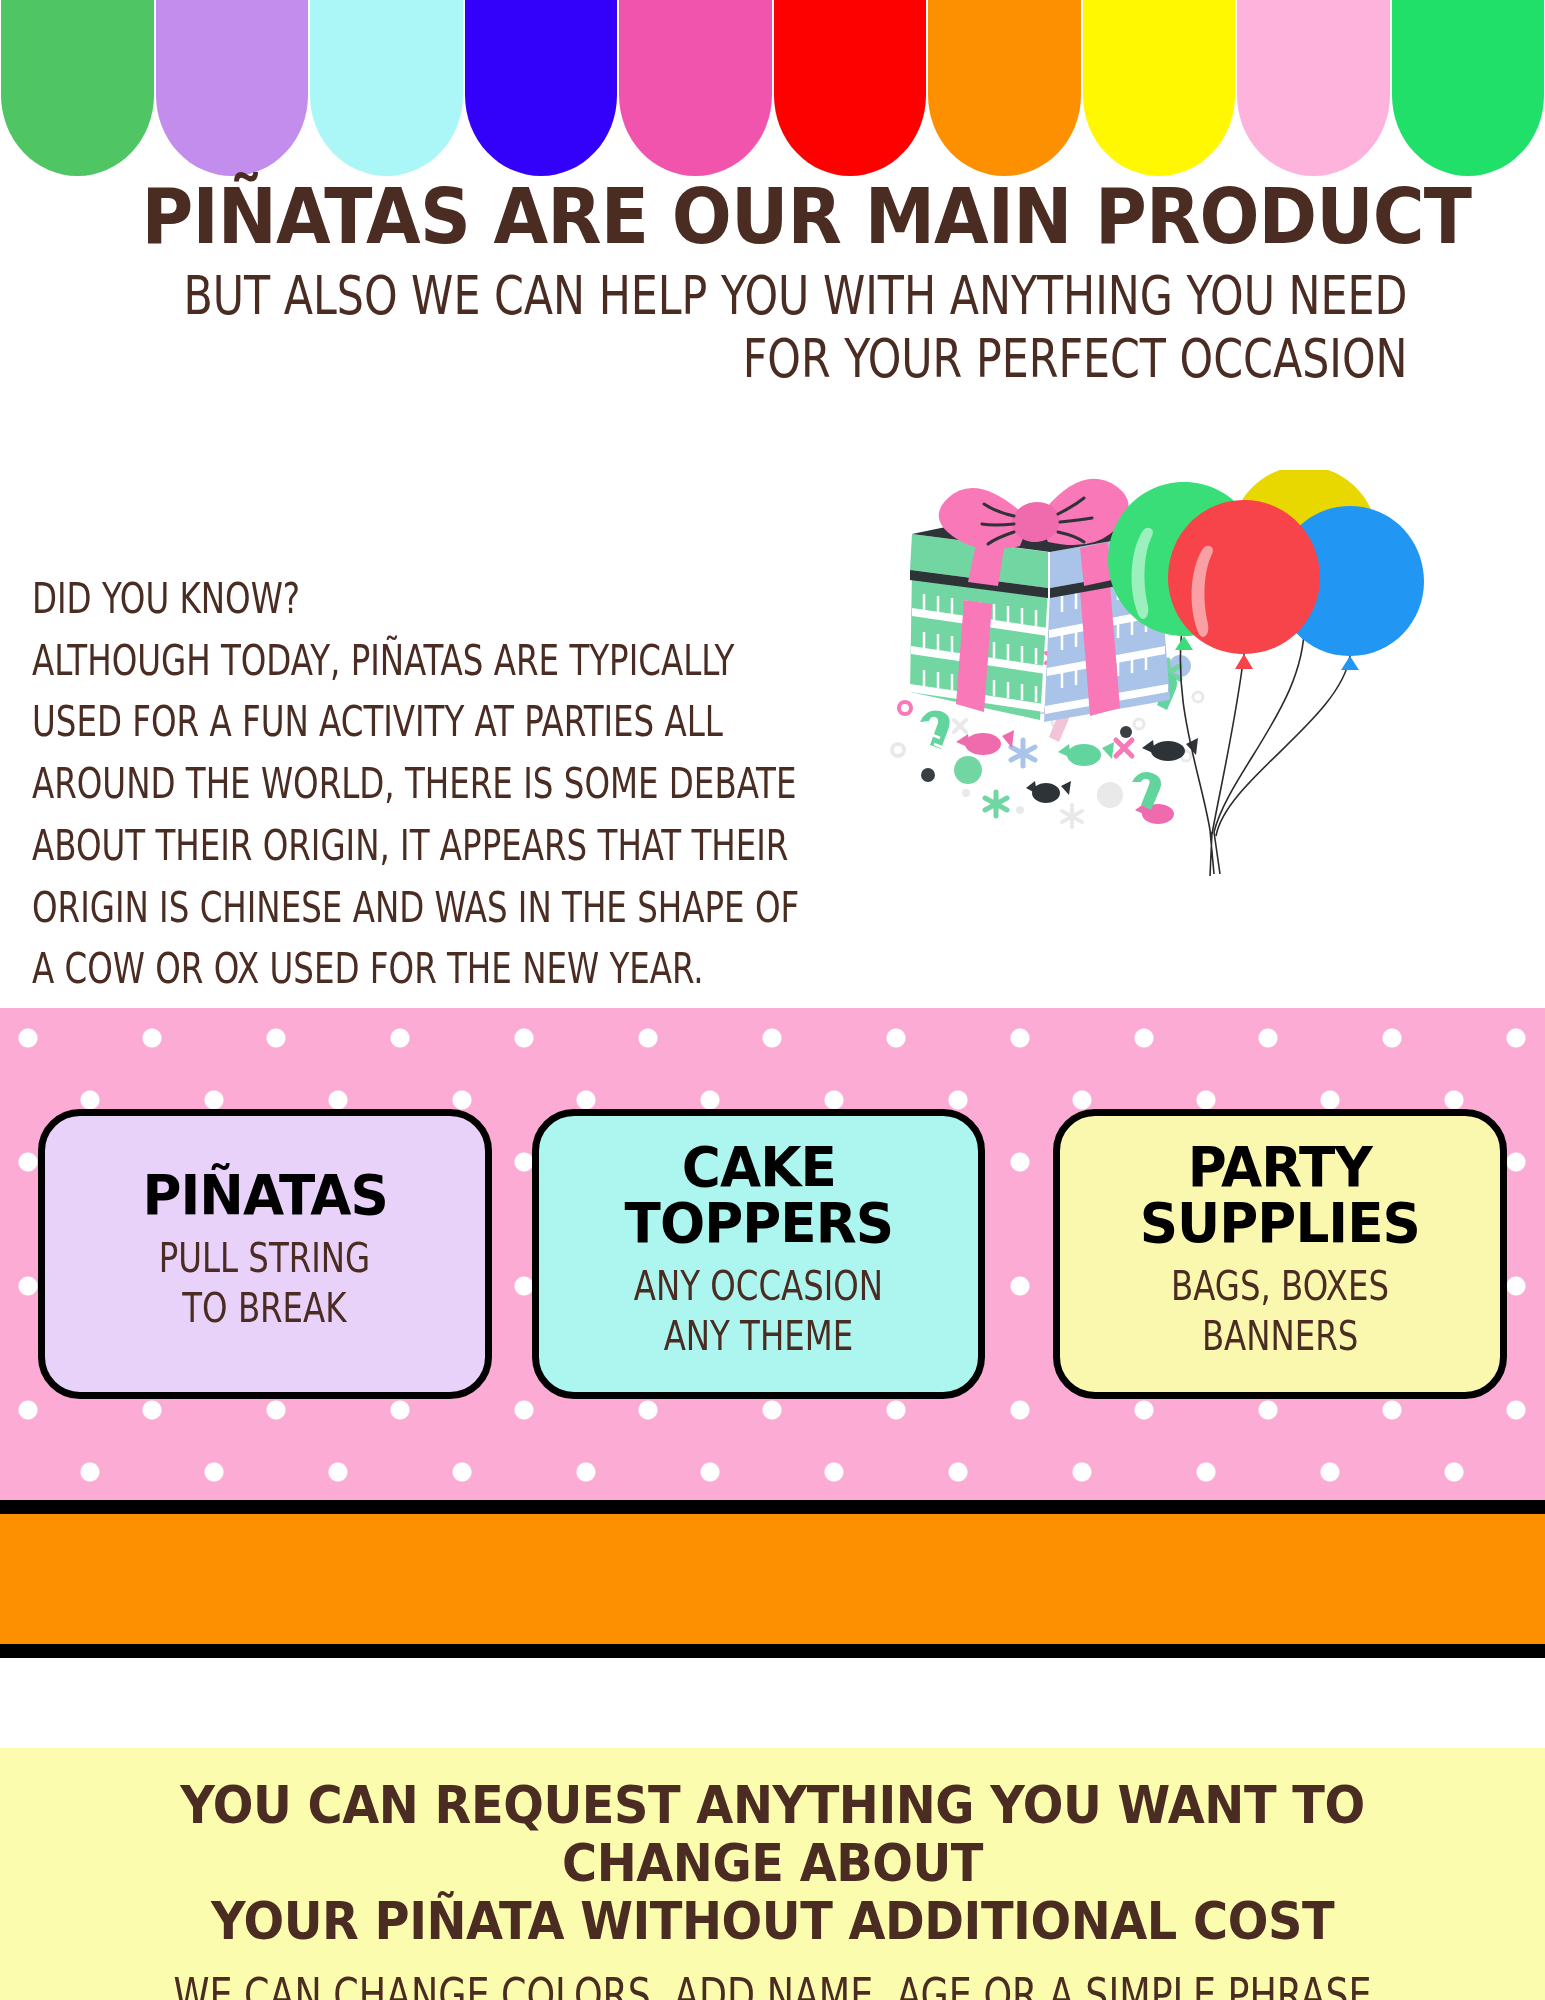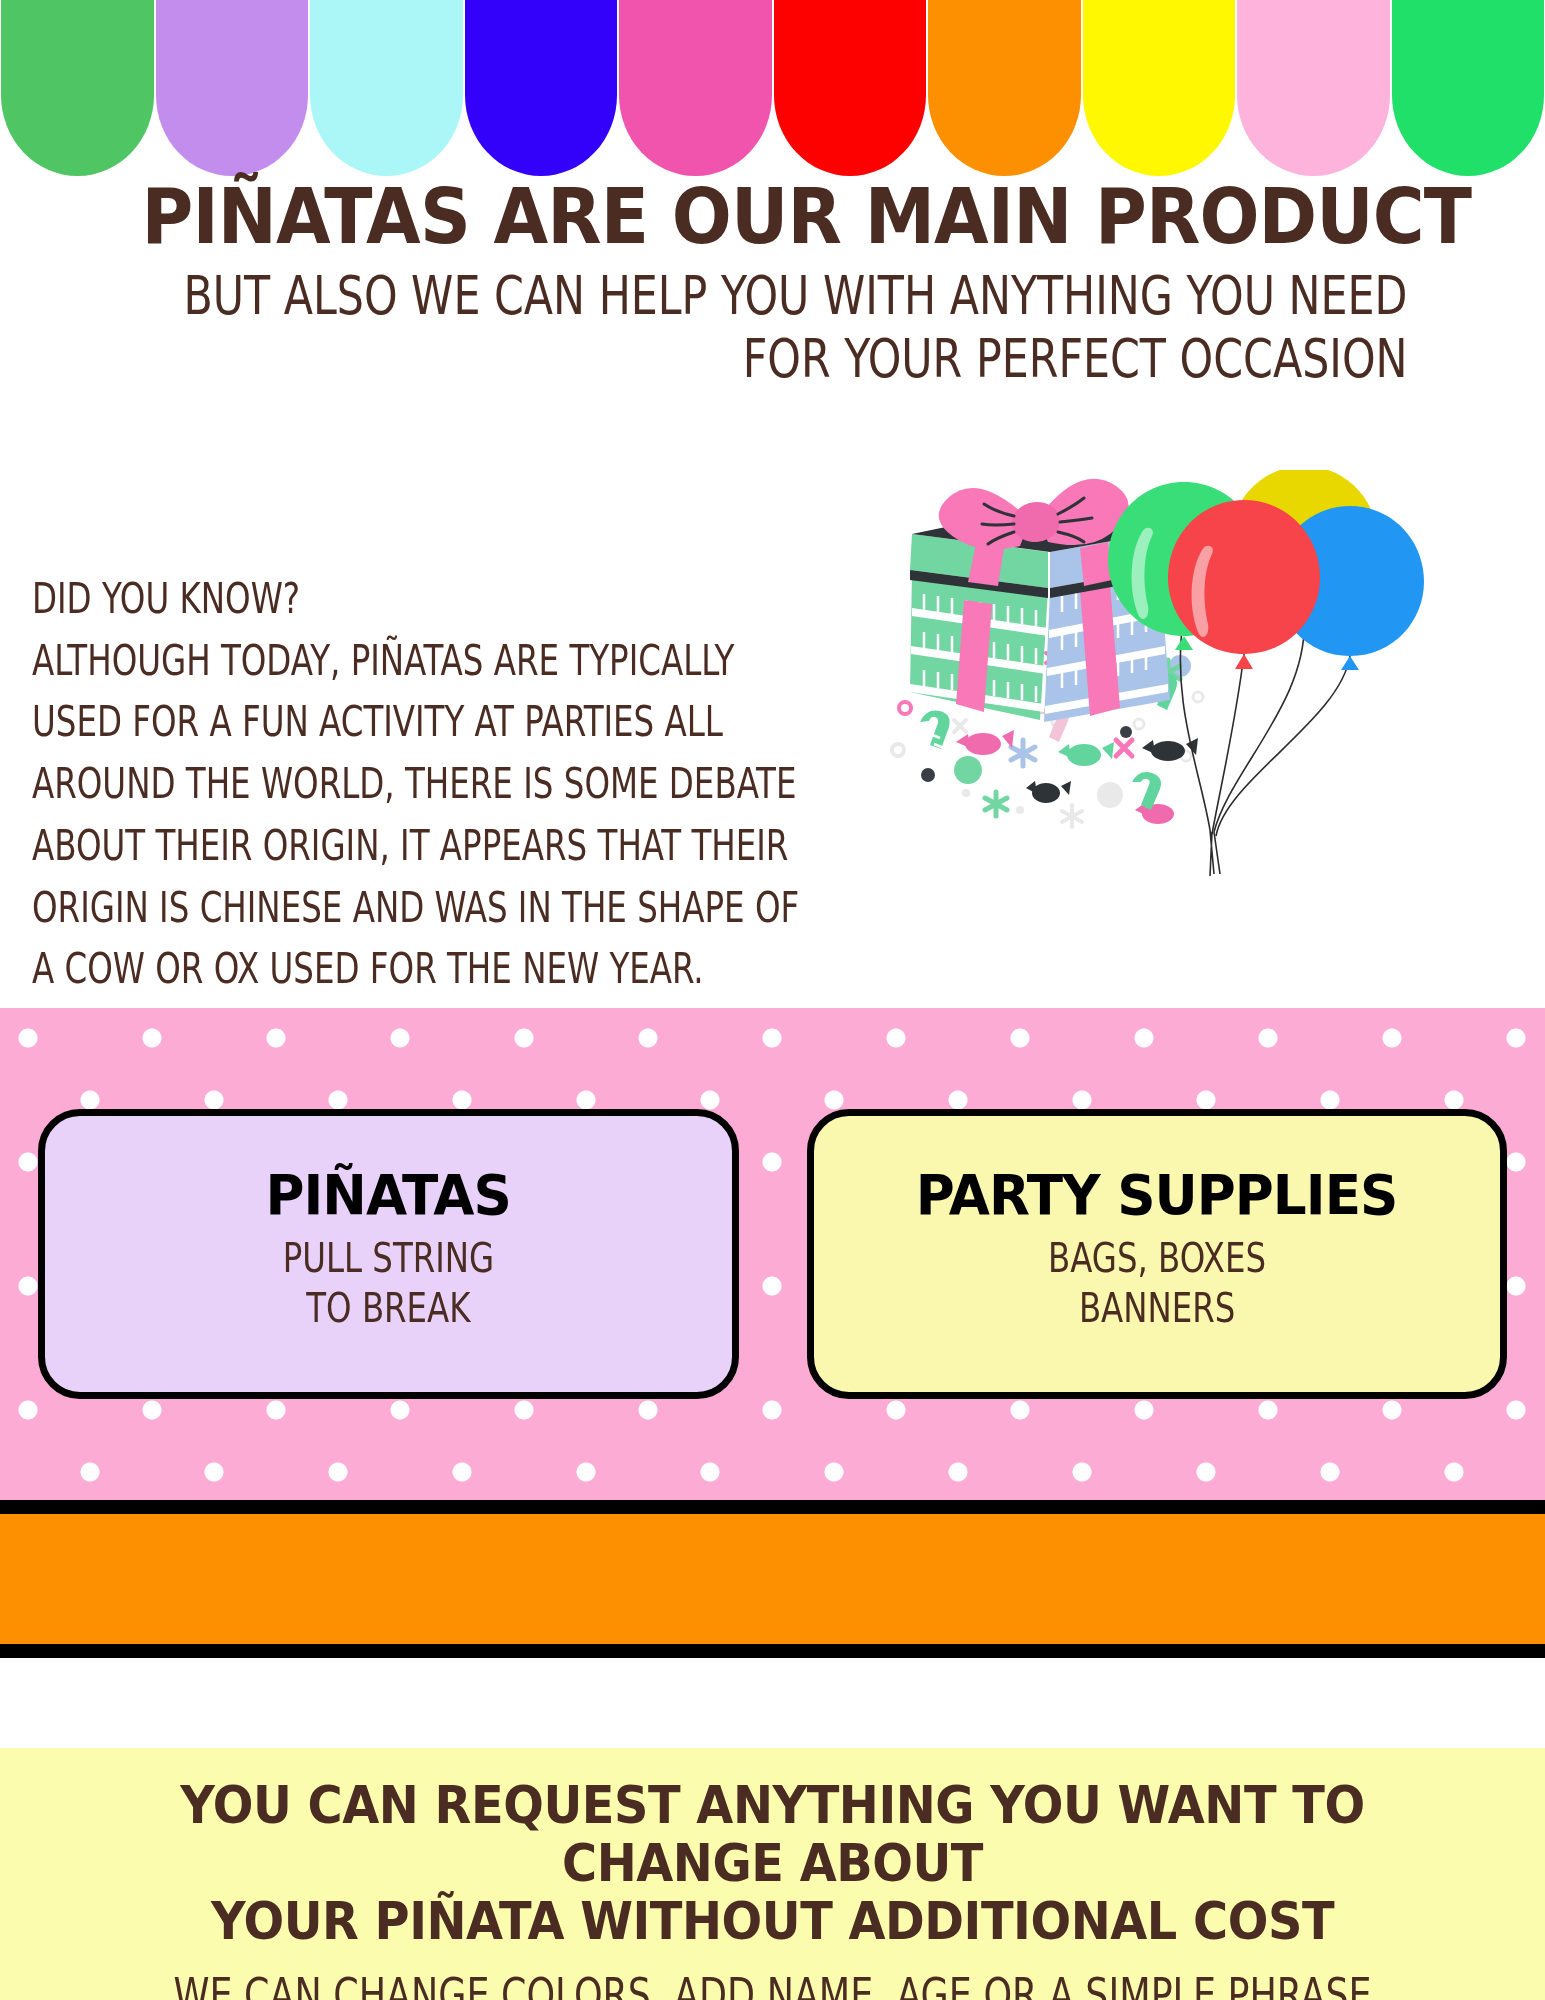--- a/index.html
+++ b/index.html
@@ -392,20 +392,25 @@
   </svg>
 </div>
 
 <div class="pink-band">
   <div class="cards" id="cards">
       <div class="card" style="background: rgb(232, 210, 250); border-color: rgb(0, 0, 0);">
         <div class="card-title">PIÑATAS</div>
         <div class="card-sub">PULL STRING
 TO BREAK</div>
       </div>
+      <div class="card" style="background: rgb(173, 246, 239); border-color: rgb(0, 0, 0);">
+        <div class="card-title">CAKE TOPPERS</div>
+        <div class="card-sub">ANY OCCASION
+ANY THEME</div>
+      </div>
       <div class="card" style="background: rgb(250, 247, 174); border-color: rgb(0, 0, 0); margin-left: 28px;">
         <div class="card-title">PARTY SUPPLIES</div>
         <div class="card-sub">BAGS, BOXES
 BANNERS</div>
       </div>
     </div>
 </div>
 
 <div class="rule" style="top:1500px"></div>
 <div class="orange-band"></div>

